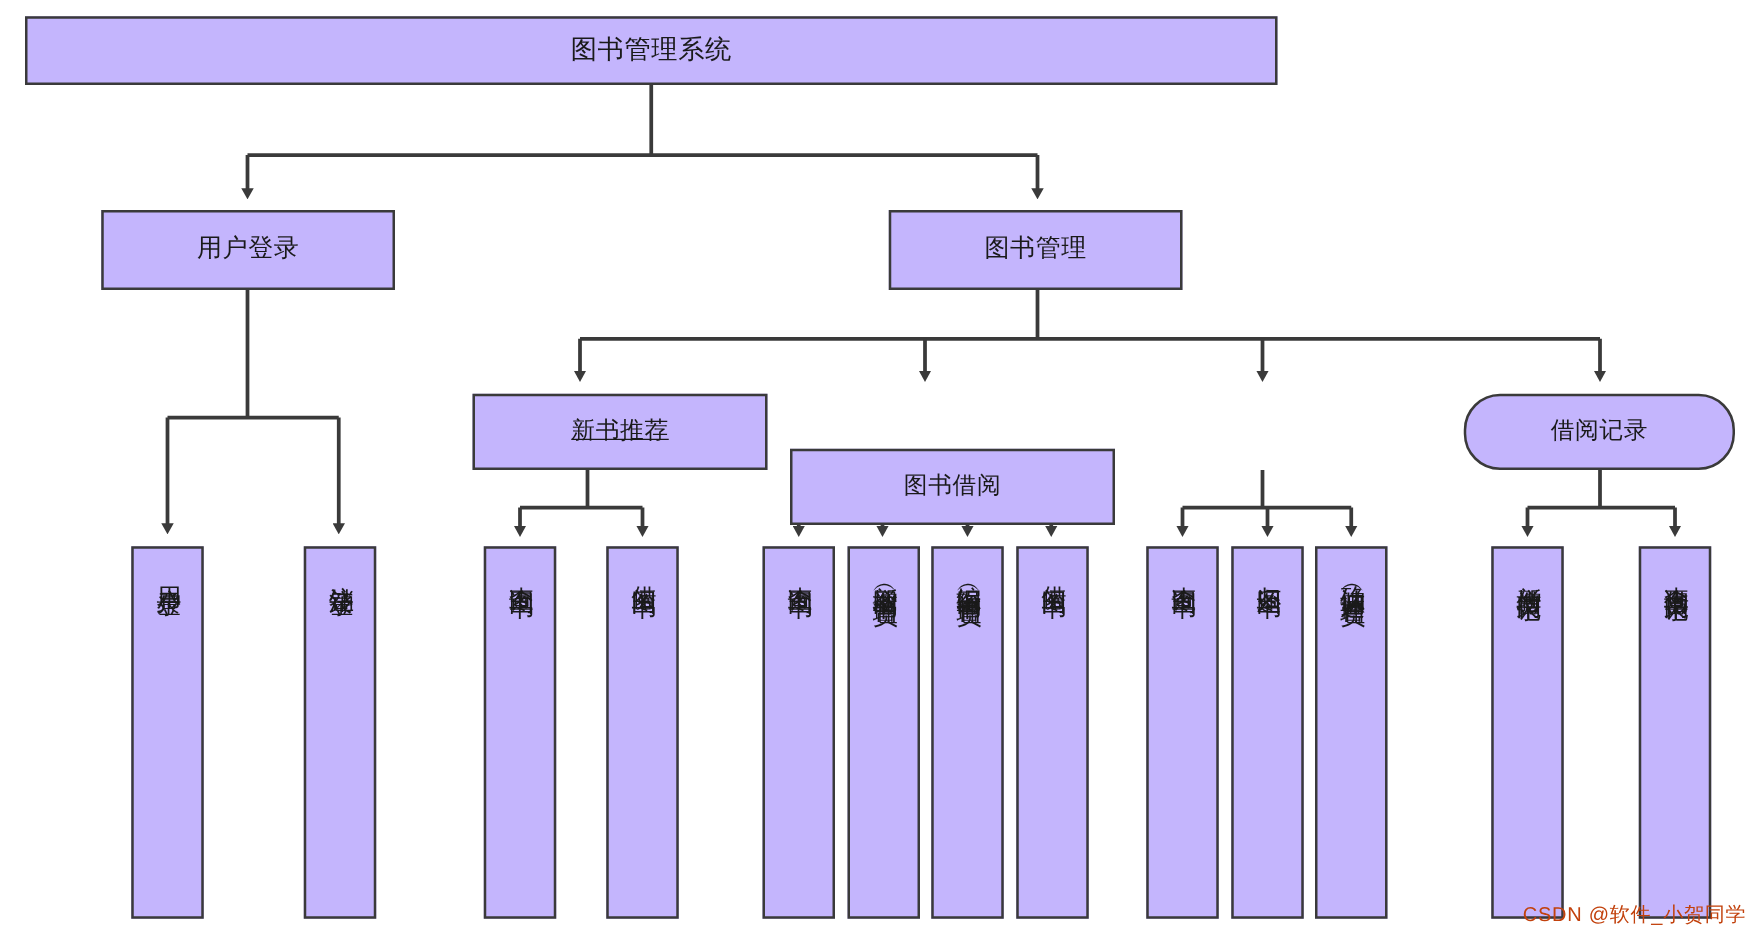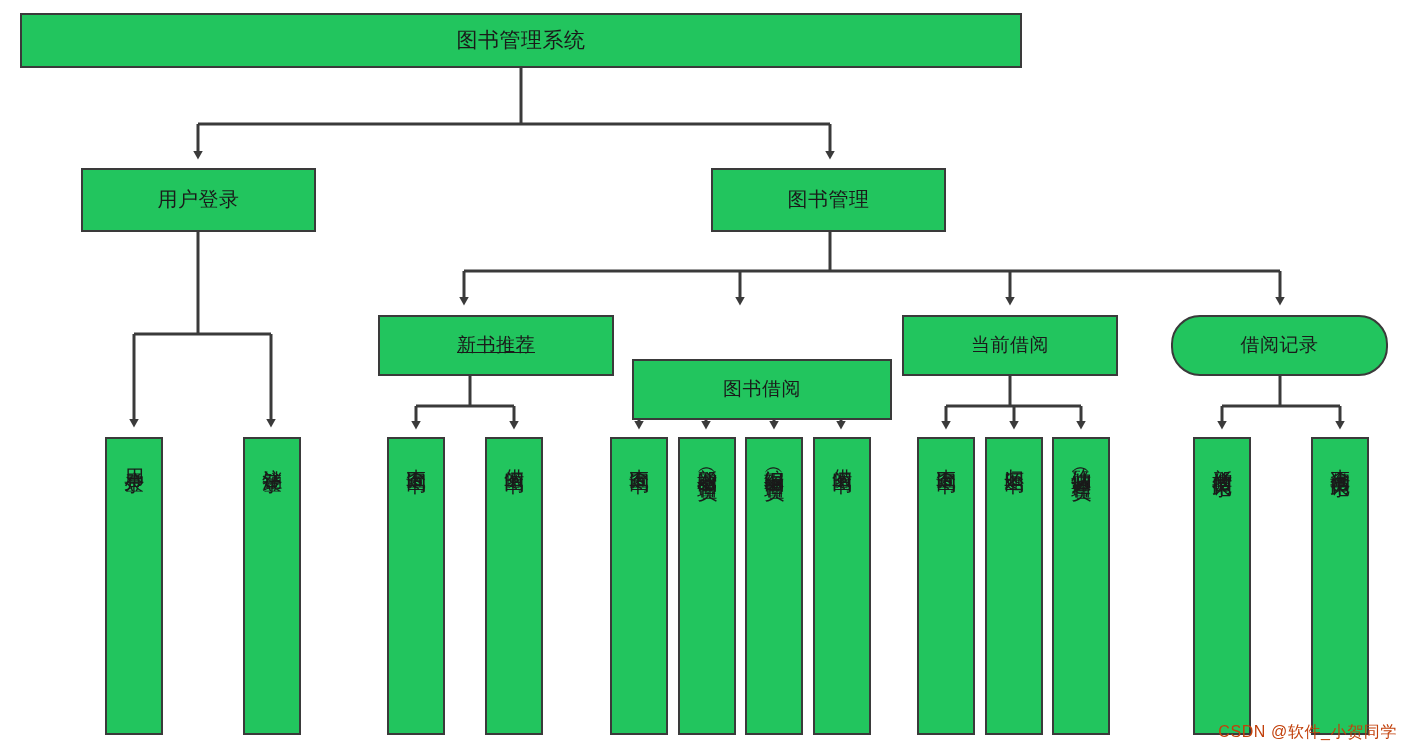--- a/index.html
+++ b/index.html
@@ -22,21 +22,21 @@
     position: absolute;
     left: 0;
     top: 0;
     width: 1405px;
     height: 747px;
     pointer-events: none;
   }
   .node {
     position: absolute;
     box-sizing: border-box;
-    background: #22c55e;
+    background: #c4b5fd;
     border: 2px solid #3a3a3a;
     display: flex;
     align-items: center;
     justify-content: center;
     color: #1a1a1a;
   }
   .node-label {
     display: block;
     text-align: center;
     line-height: 1.18;
@@ -140,23 +140,20 @@
   <div class="node level-2" style="left:711px; top:168px; width:235px; height:64px;justify-content:center;">
     <span class="node-label">图书管理</span>
   </div>
 
   <div class="node level-3" style="left:378px; top:315px; width:236px; height:61px;text-decoration:underline;">
     <span class="node-label">新书推荐</span>
   </div>
   <div class="node level-3" style="left:632px; top:315px; width:260px; height:61px;margin-top:44px;">
     <span class="node-label">图书借阅</span>
   </div>
-  <div class="node level-3" style="left:902px; top:315px; width:216px; height:61px;">
-    <span class="node-label">当前借阅</span>
-  </div>
   <div class="node level-3" style="left:1171px; top:315px; width:217px; height:61px;border-radius:29px;">
     <span class="node-label">借阅记录</span>
   </div>
 
   <div class="node vertical" style="left:105px; top:437px; width:58px; height:298px;">
     <span class="node-label">用户登录</span>
   </div>
   <div class="node vertical" style="left:243px; top:437px; width:58px; height:298px;">
     <span class="node-label">注销登录</span>
   </div>

